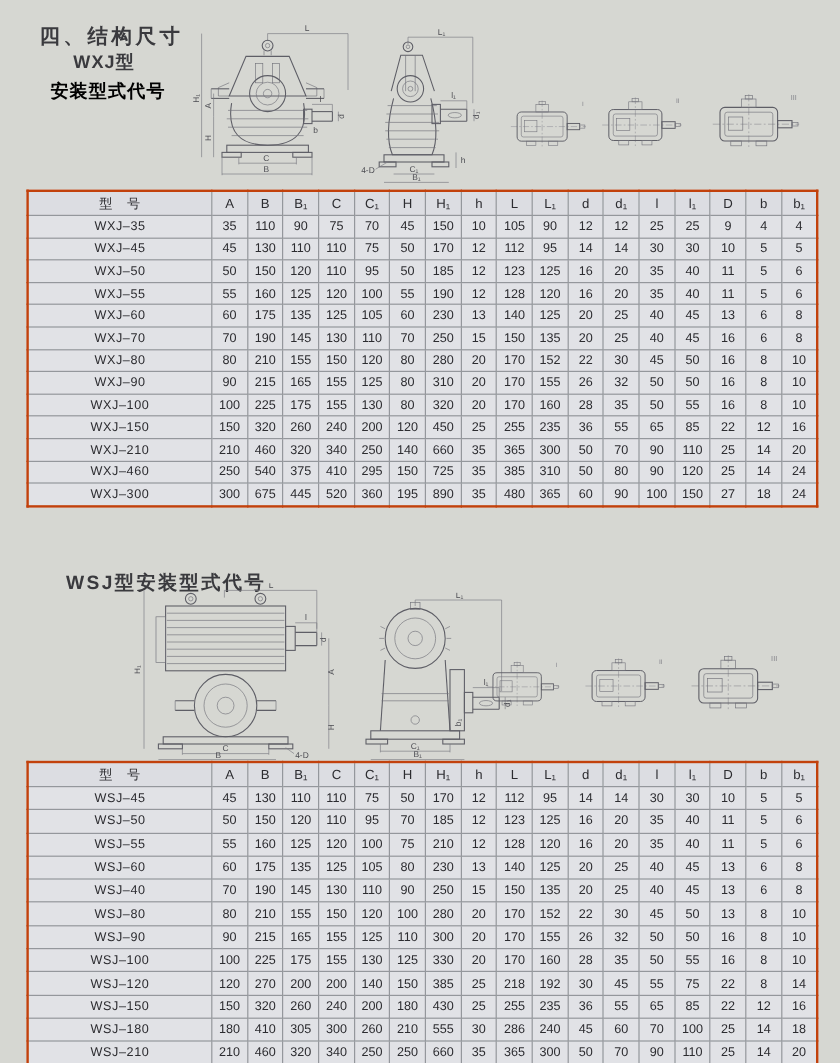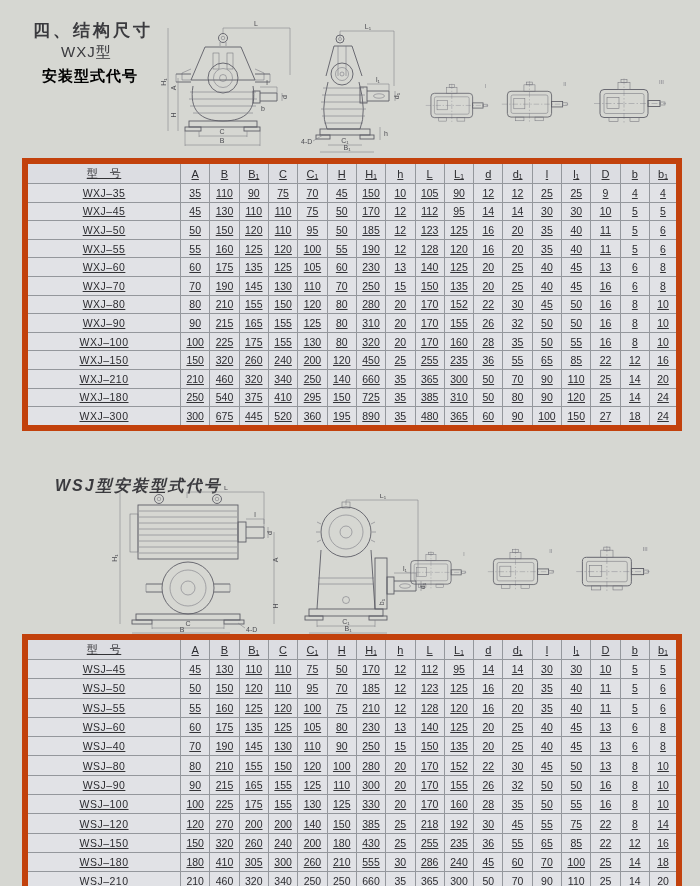--- a/index.html
+++ b/index.html
@@ -4,28 +4,28 @@
 <style>
   html,body{margin:0;padding:0;}
   body{
     position:relative;width:700px;height:886px;overflow:hidden;
     background:#d6d7d2;
     font-family:"Liberation Sans","DejaVu Sans",sans-serif;
     color:#333336;
   }
   .abs{position:absolute;margin-top:14px;}
   #section-title{left:33px;top:5px;font-size:17px;font-weight:600;letter-spacing:3px;color:#3a3a3e;}
-  #type-label{left:61px;top:29px;font-size:15px;font-weight:400;letter-spacing:1px;color:#3a3a3e;}
+  #type-label{left:61px;top:29px;font-size:15px;font-weight:700;letter-spacing:1px;color:#3a3a3e;}
   #mount-label{left:42px;top:53px;font-size:15px;font-weight:600;letter-spacing:1px;color:#000000;}
-  #section2-title{left:55px;top:462px;font-size:16px;font-weight:600;letter-spacing:2px;color:#3a3a3e;font-style:italic;}
+  #section2-title{left:55px;top:462px;font-size:16px;font-weight:600;letter-spacing:2px;color:#3a3a3e;}
 
   table.dims{
     position:absolute;left:22px;width:660px;
     border-collapse:collapse;table-layout:fixed;
-    background:#e1e2e6;border:6px solid #c2410c;text-decoration:underline;
+    background:#e1e2e6;border:2px solid #c2410c;
   }
   #table-wxj{top:158px;}
   #table-wsj{top:634px;}
   .dims th,.dims td{
     border:1px solid #94979c;text-align:center;vertical-align:middle;
     padding:0;overflow:hidden;white-space:nowrap;font-weight:400;color:#2c2c30;
   }
   .dims th{height:19px;font-size:11px;background:#dcdde2;}
   #table-wxj td{height:17.6px;font-size:10.5px;}
   #table-wsj td{height:18.3px;font-size:10.5px;}
@@ -429,21 +429,21 @@
         <td>300</td>
         <td>50</td>
         <td>70</td>
         <td>90</td>
         <td>110</td>
         <td>25</td>
         <td>14</td>
         <td>20</td>
       </tr>
       <tr>
-        <td class="model-col">WXJ–180</td>
+        <td class="model-col">WXJ–460</td>
         <td>250</td>
         <td>540</td>
         <td>375</td>
         <td>410</td>
         <td>295</td>
         <td>150</td>
         <td>725</td>
         <td>35</td>
         <td>385</td>
         <td>310</td>

